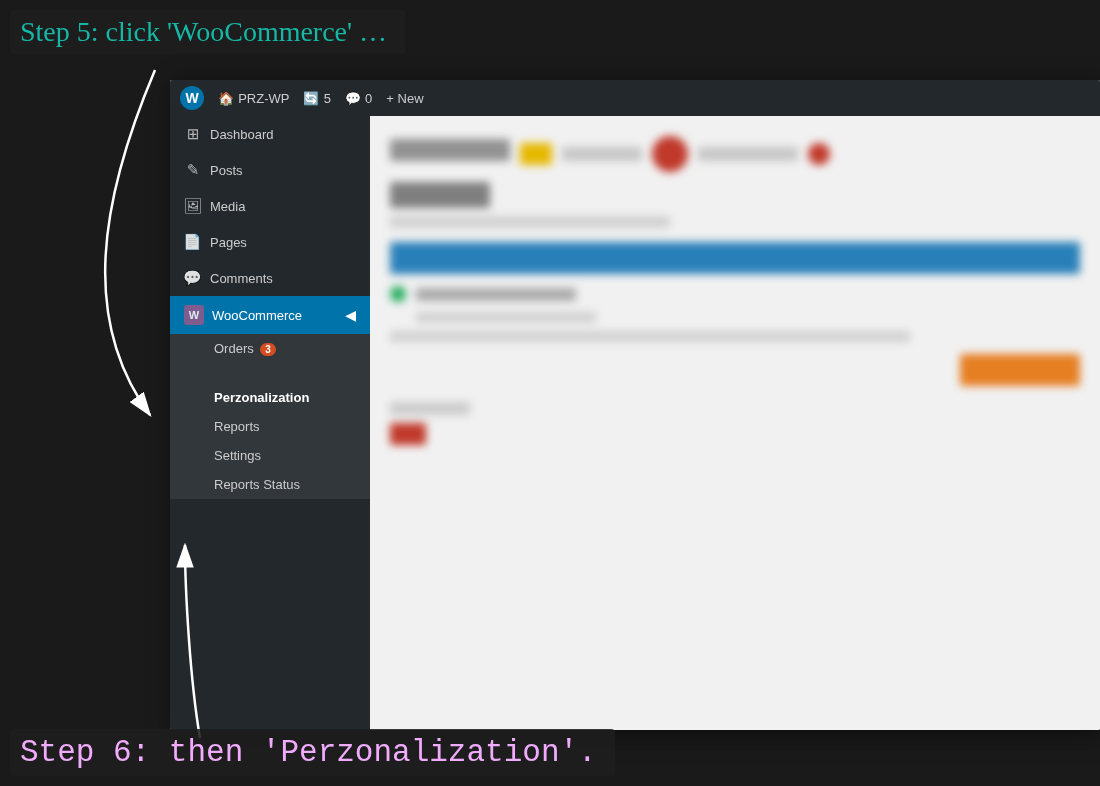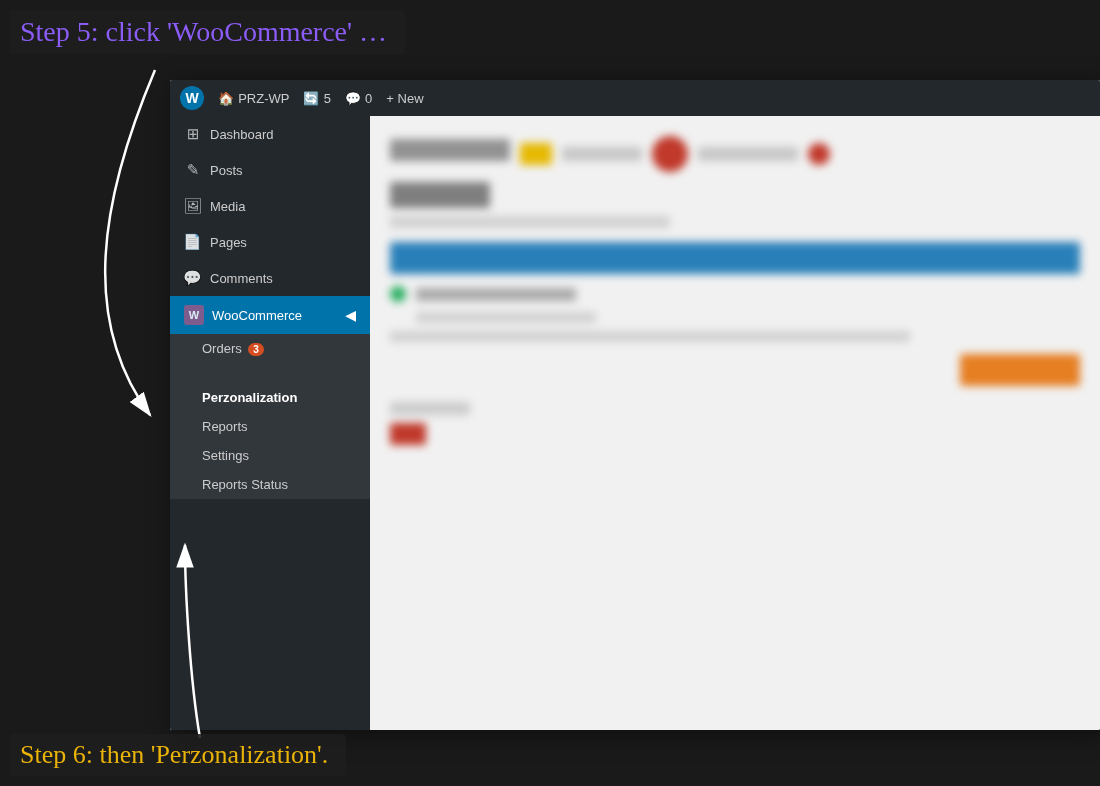--- a/index.html
+++ b/index.html
@@ -13,36 +13,36 @@
       overflow: hidden;
     }
 
     
     .annotation-top {
       position: absolute;
       top: 10px;
       left: 10px;
       font-family: 'Comic Sans MS', 'Chalkboard SE', cursive;
       font-size: 28px;
-      color: #8b5cf6;
+      color: #14b8a6;
       background: rgba(30,30,30,0.85);
       padding: 6px 18px 6px 10px;
       border-radius: 4px;
       z-index: 100;
       white-space: nowrap;
     }
 
     
     .annotation-bottom {
       position: absolute;
       bottom: 10px;
       left: 10px;
-      font-family: Liberation Serif, serif;
-      font-size: 26px;
-      color: #eab308;
+      font-family: Liberation Mono, monospace;
+      font-size: 31px;
+      color: #f0abfc;
       background: rgba(30,30,30,0.88);
       padding: 6px 18px 6px 10px;
       border-radius: 4px;
       z-index: 100;
       white-space: nowrap;
     }
 
     
     .arrows-overlay {
       position: absolute;
@@ -145,20 +145,21 @@
       display: flex;
       align-items: center;
       justify-content: center;
       font-size: 15px;
       opacity: 0.85;
       flex-shrink: 0;
     }
 
     .sidebar-sub {
       background: #32373c;
+      padding-left: 12px;
     }
 
     .sidebar-sub-item {
       display: block;
       padding: 7px 14px 7px 32px;
       color: #ccc;
       font-size: 13px;
       cursor: pointer;
     }
 

